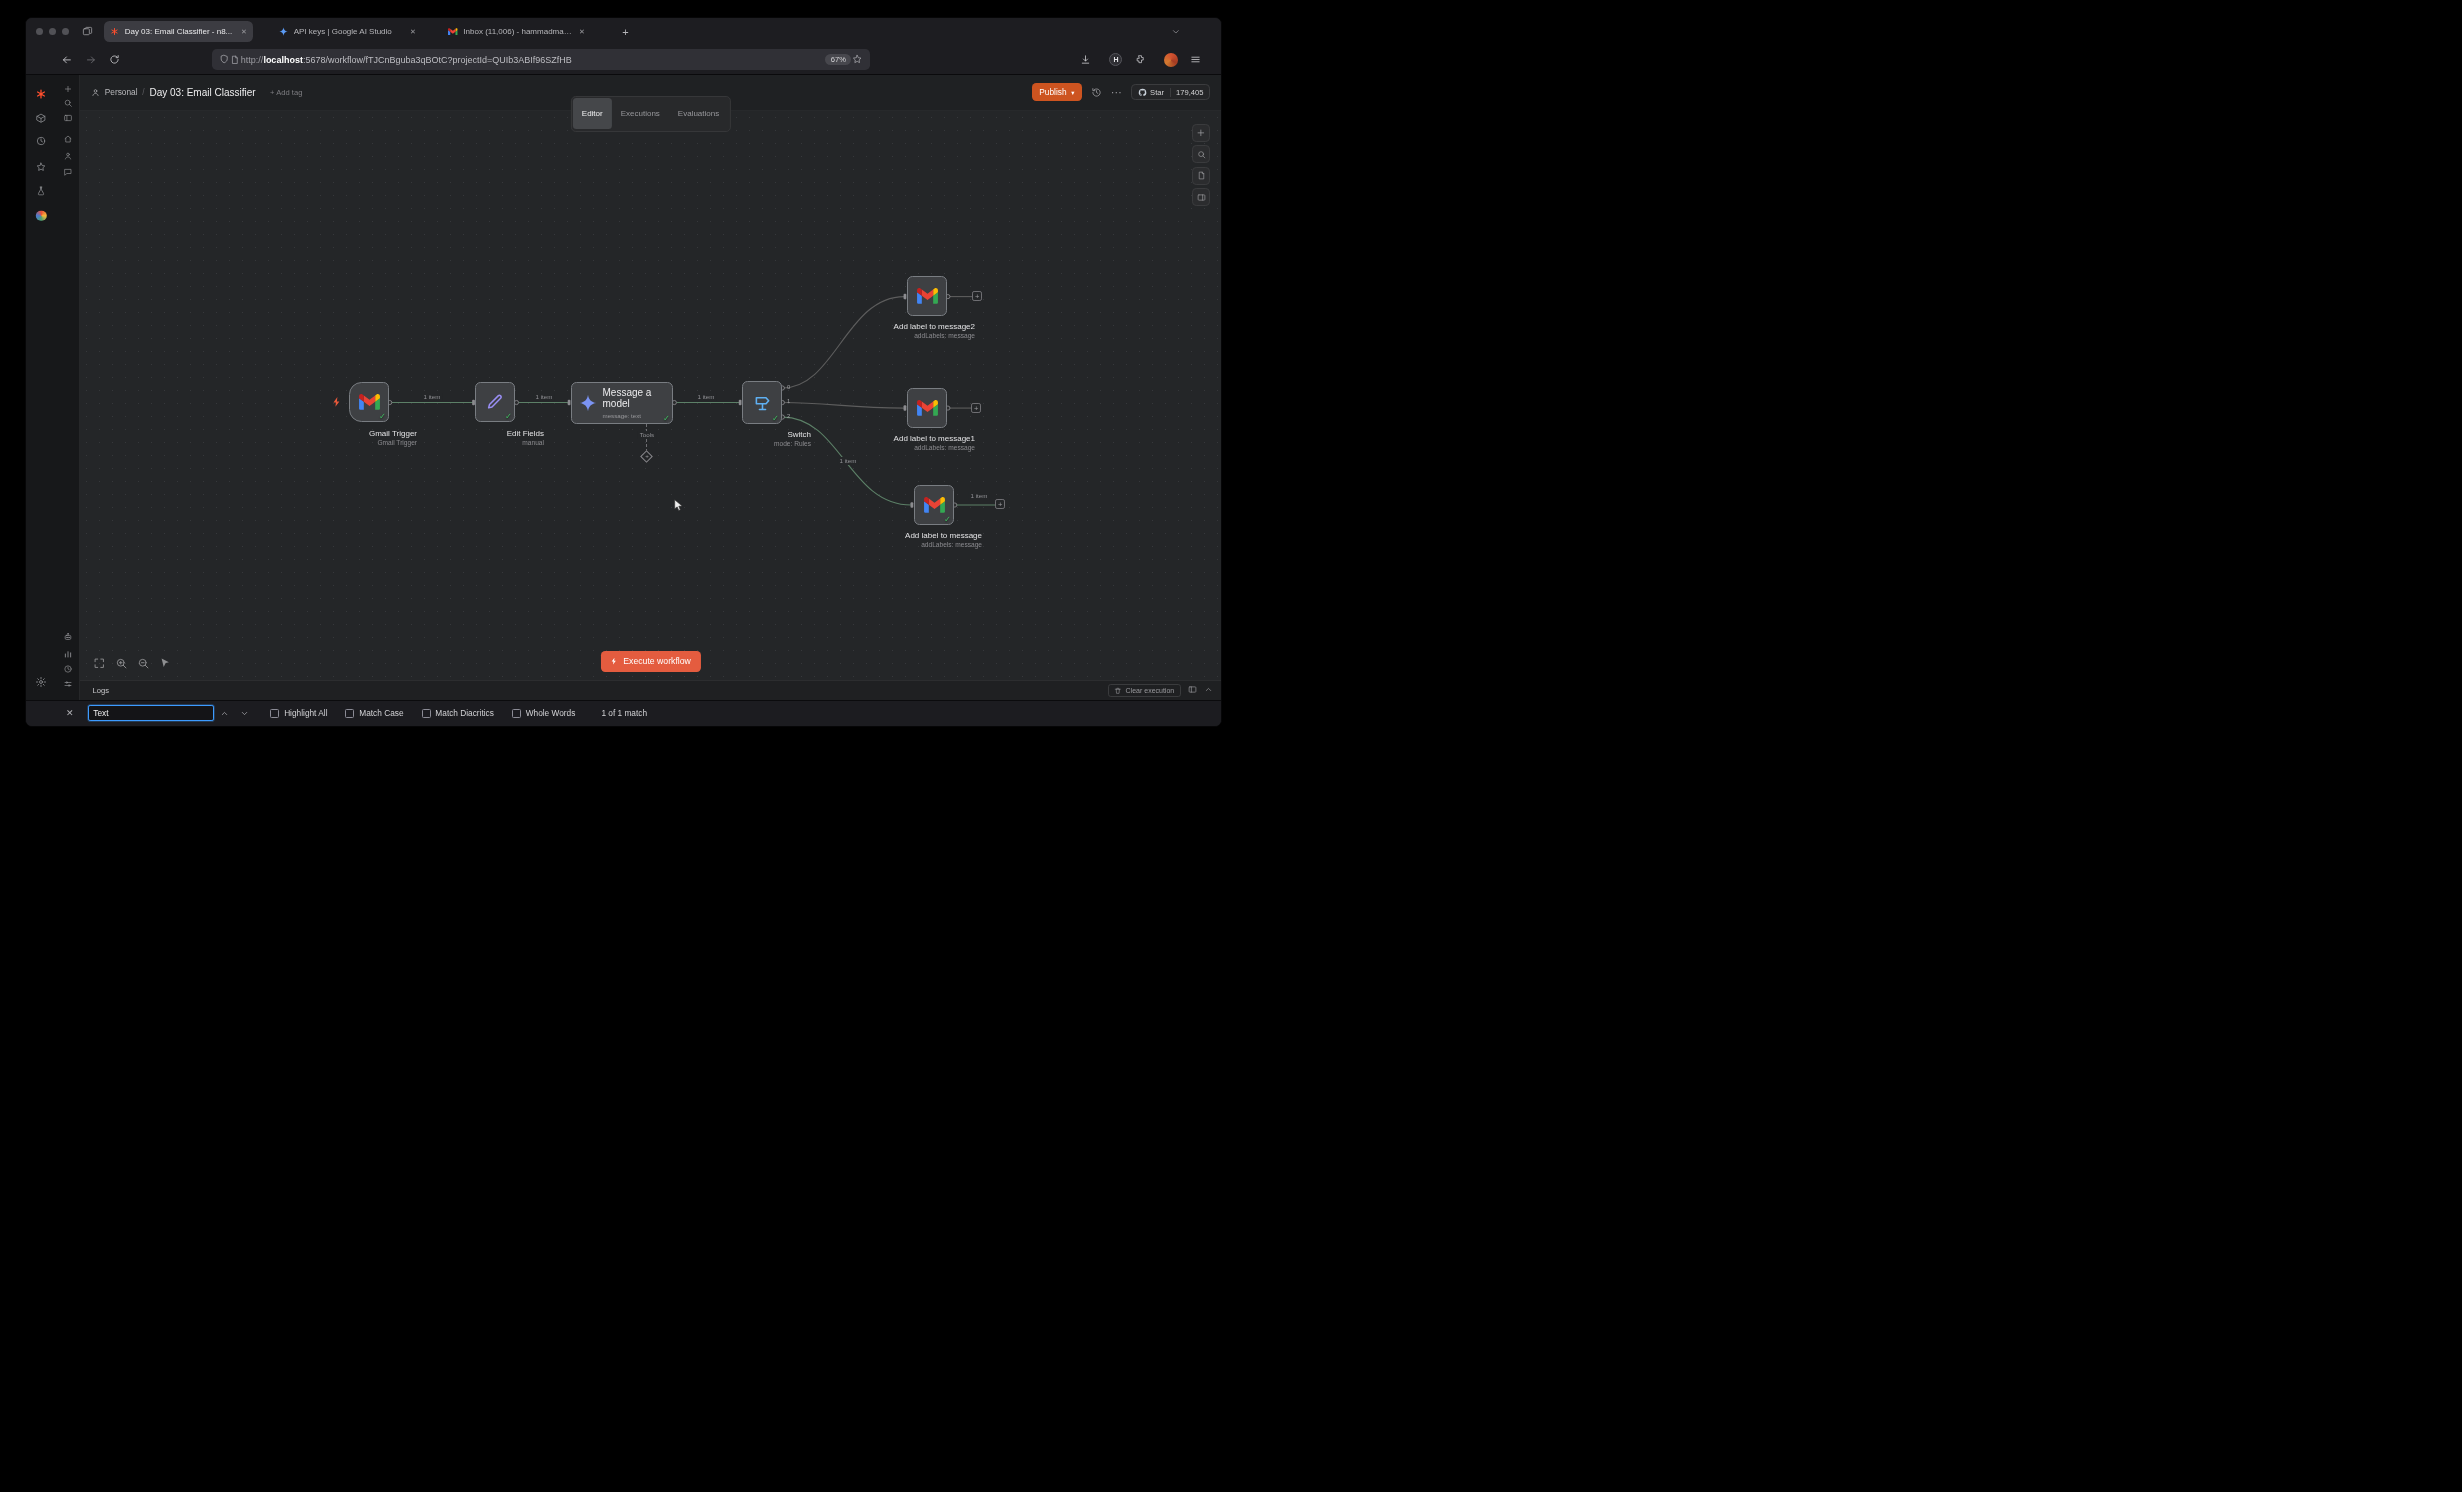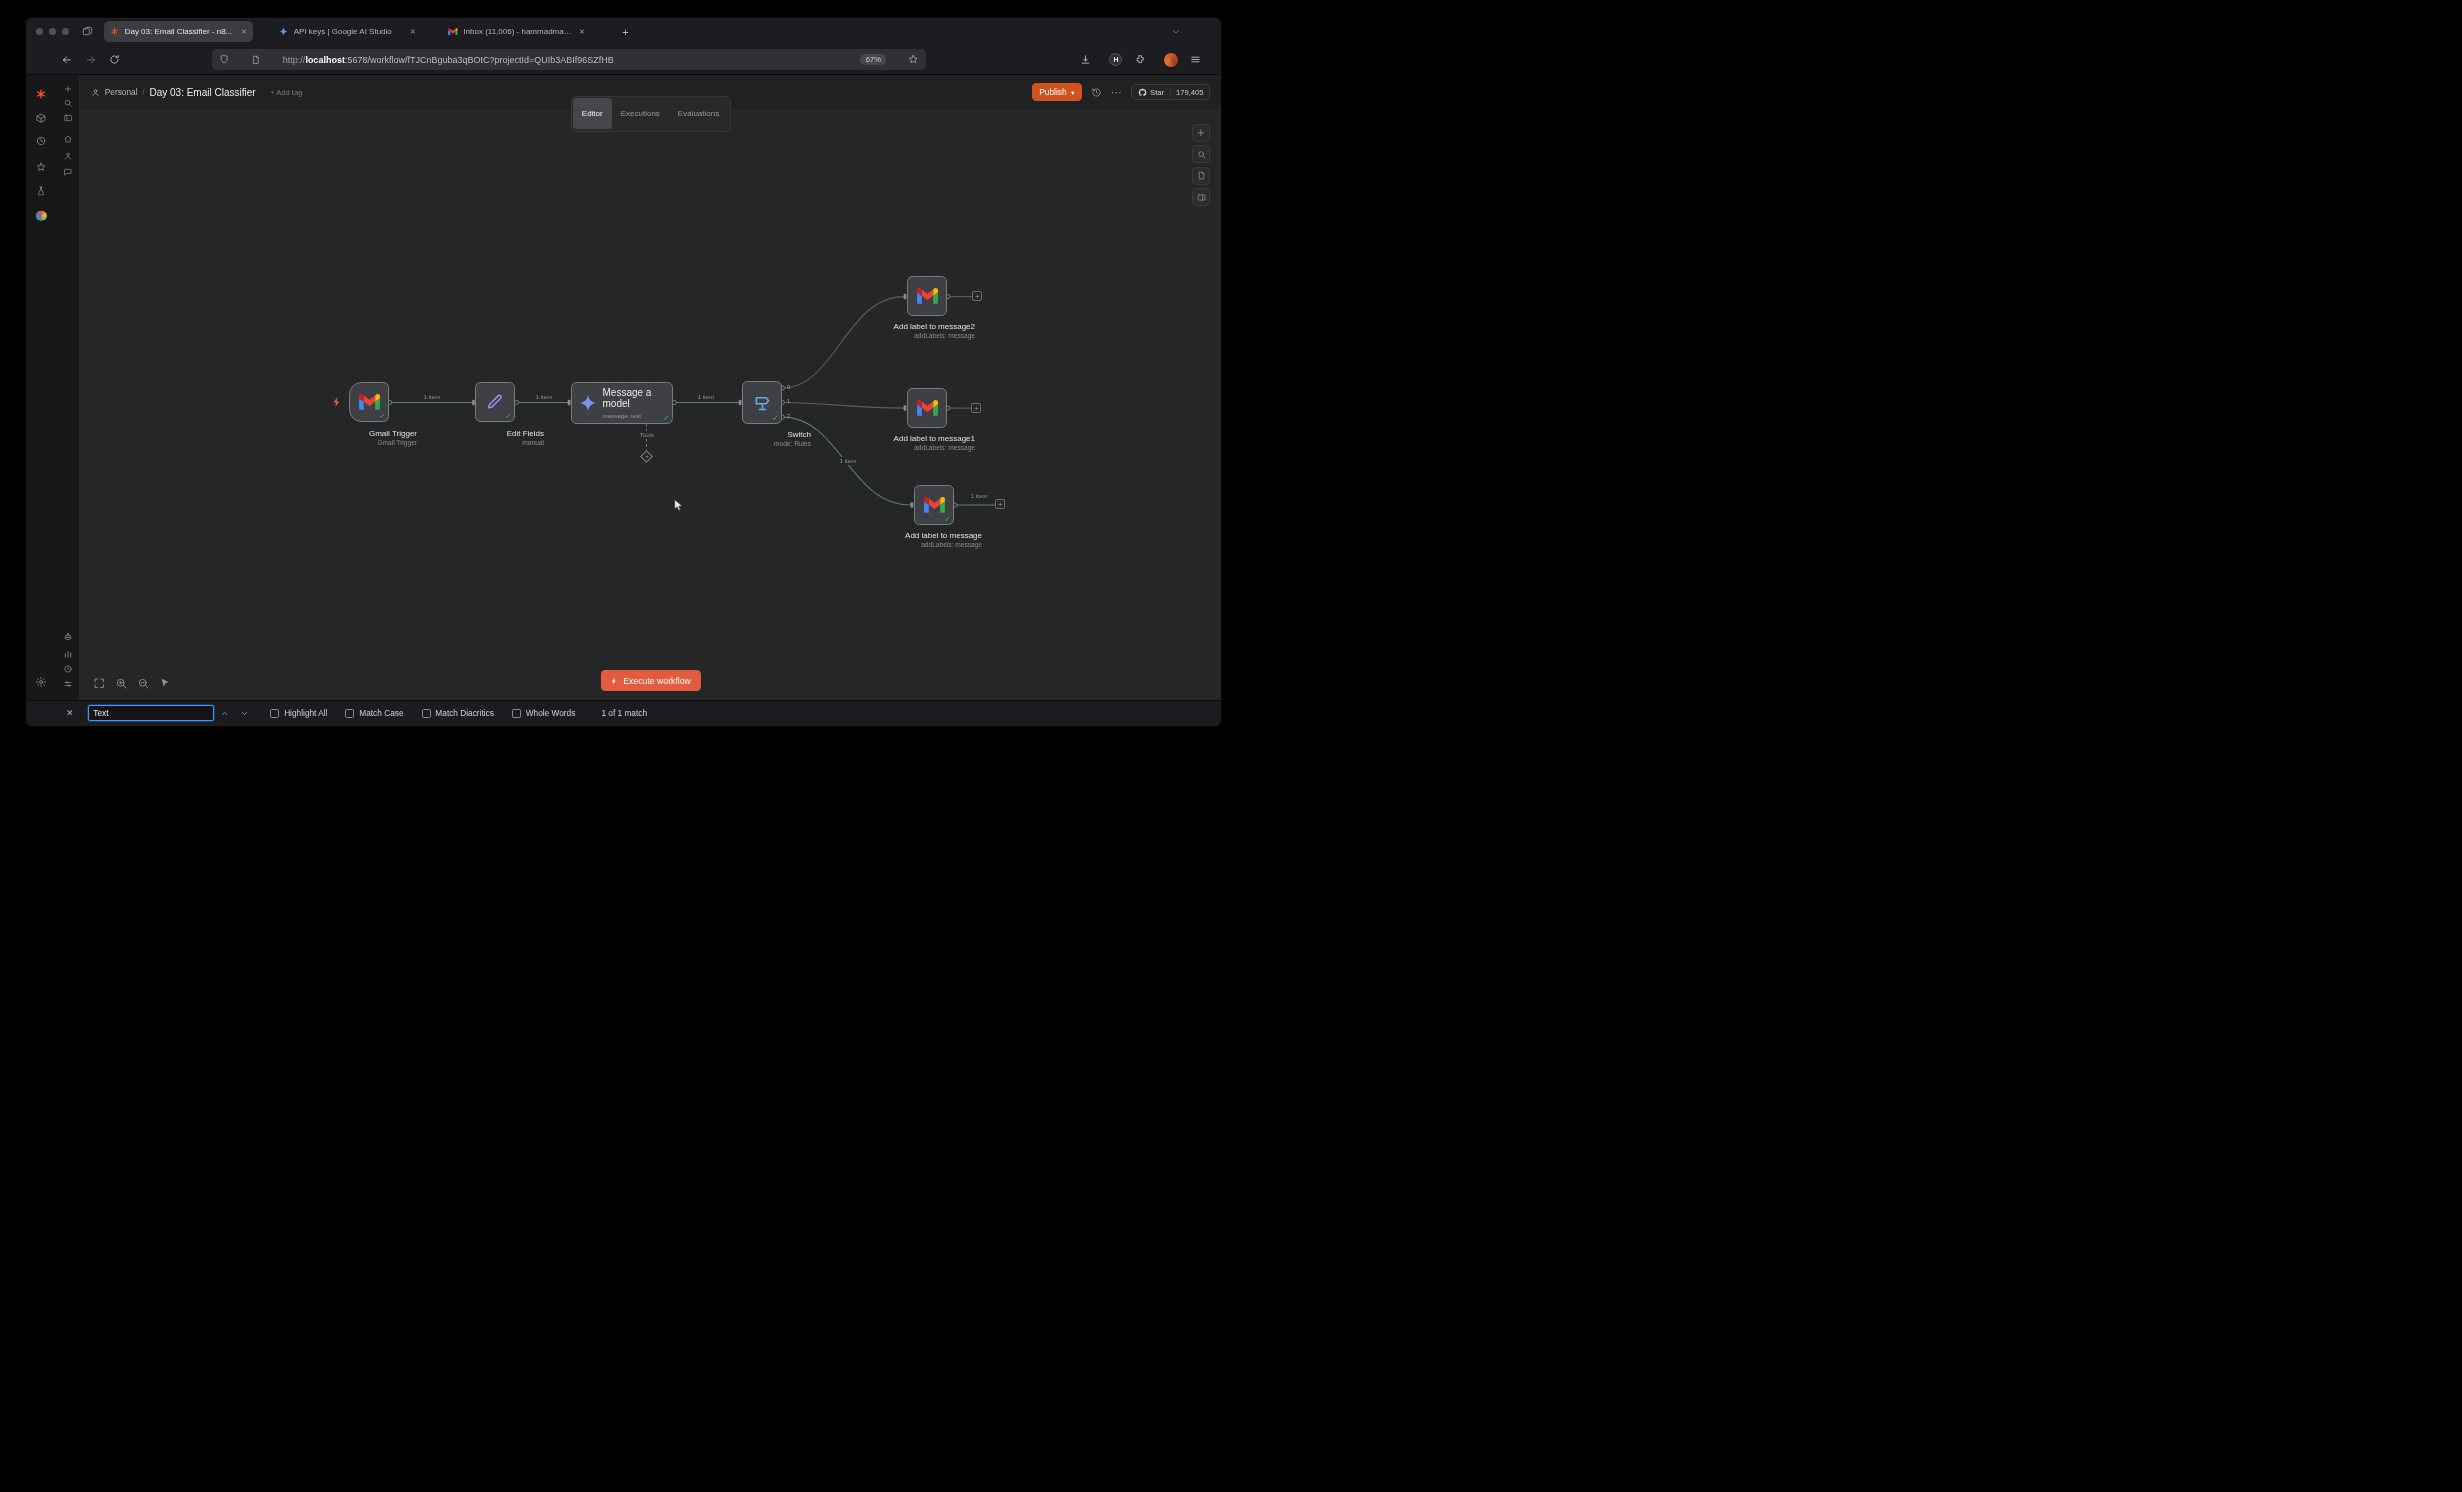--- a/index.html
+++ b/index.html
@@ -18,21 +18,21 @@
 .tab{width:149px;height:21px;border-radius:5.5px;display:flex;align-items:center;gap:5.5px;padding:0 6.2px;color:#b6b6ba;font-size:8px}
 .tab.active{background:#3c3c42;color:#e8e8ea}
 .tab .tt{flex:1;white-space:nowrap;overflow:hidden;text-overflow:ellipsis}
 .tab .tc{font-size:7px;color:#9a9a9e}
 .newtab{color:#b6b6ba;font-size:11px;margin-left:5.5px;width:18px;text-align:center}
 .tabbar-end{margin-left:auto;margin-right:40px;color:#9b9ba0;display:flex}
 
 .navbar{height:29px;display:flex;align-items:center;background:#1d1d21;border-bottom:0.7px solid #0a0a0c;padding-left:33px;flex:0 0 auto}
 .navbtn{width:16.6px;height:16.6px;display:flex;align-items:center;justify-content:center;color:#c9c9cd;margin-right:7px}
 .navbtn.dim{color:#6d6d72}
-.urlbar{margin-left:82px;width:714px;height:21px;background:#303036;border-radius:4.8px;display:flex;align-items:center;padding:0 7px;gap:22px}
+.urlbar{margin-left:82px;width:658px;height:21px;background:#303036;border-radius:4.8px;display:flex;align-items:center;padding:0 7px;gap:1px}
 .urltext{font-size:9px;color:#9b9ba1;white-space:nowrap;overflow:hidden;flex:1}
 .urltext .host{color:#fff;font-weight:700}
 .urltext .rest{color:#bdbdc2}
 .zoompill{background:#47474d;color:#d6d6d9;font-size:7.6px;border-radius:6.2px;padding:1.4px 5.5px}
 .ubicon{color:#a7a7ad;display:flex}
 .nav-right{margin-left:auto;display:flex;align-items:center;gap:9px;padding-right:10.4px}
 .hbadge{width:13px;height:13px;border-radius:50%;background:#2e2e33;border:0.7px solid #55555b;color:#e4e4e6;font-size:7px;font-weight:700;display:flex;align-items:center;justify-content:center}
 .avatar{width:14px;height:14px;border-radius:50%;background:conic-gradient(#d35230,#a33b22,#d37a30,#d35230)}
 
 .app{flex:1;display:flex;min-height:0}
@@ -555,20 +555,38 @@
                 <use href="#sym-bolt"></use>
               </svg>
           <span>Execute workflow</span>
         </button>
 
         <svg class="cursor" style="left:594px;top:388px" width="10.4" height="12.5" viewBox="0 0 15 18">
           <path d="M1 1v13.2l3.6-2.8 2.2 5.2 2.4-1-2.2-5.1 4.8-.4z" fill="#efefef" stroke="#333" stroke-width="1"></path>
         </svg>
       </div>
 
+      <div class="logsbar">
+        <span class="lt">Logs</span>
+        <div class="logs-right">
+          <span class="clearexec">
+            <svg class="s" width="7.6" height="7.6" viewBox="0 0 24 24">
+                  <path d="M4 7h16M9 7V4h6v3M7 7l1 13h8l1-13"></path>
+                </svg>
+            <span>Clear execution</span>
+          </span>
+          <span><svg class="s" width="9" height="9" viewBox="0 0 24 24">
+                  <rect x="3" y="5" width="18" height="14" rx="2"></rect>
+                  <path d="M9 5v14"></path>
+                </svg></span>
+          <span><svg class="s" width="9" height="9" viewBox="0 0 24 24">
+                  <polyline points="6 15 12 9 18 15"></polyline>
+                </svg></span>
+        </div>
+      </div>
     </div>
   </div>
 
   <div class="findbar">
     <span class="fb-close">✕</span>
     <input class="fb-input" value="Text" style="">
     <button class="fb-btn">
           <svg class="s" width="9" height="9" viewBox="0 0 24 24">
             <polyline points="6 15 12 9 18 15"></polyline>
           </svg>

